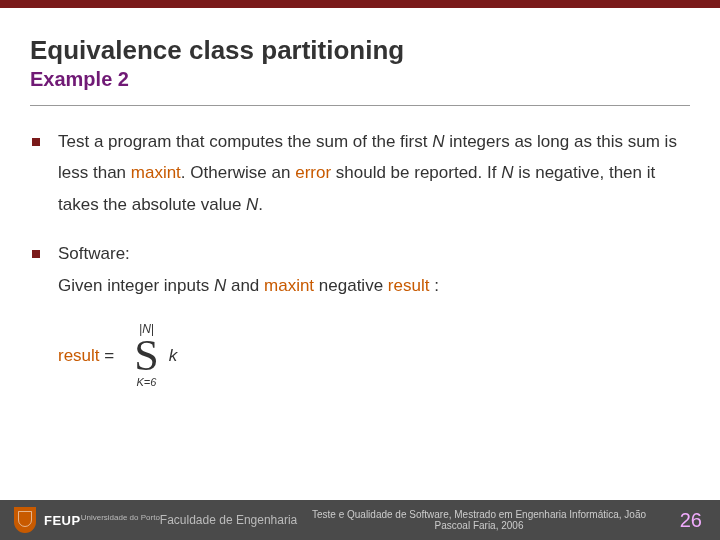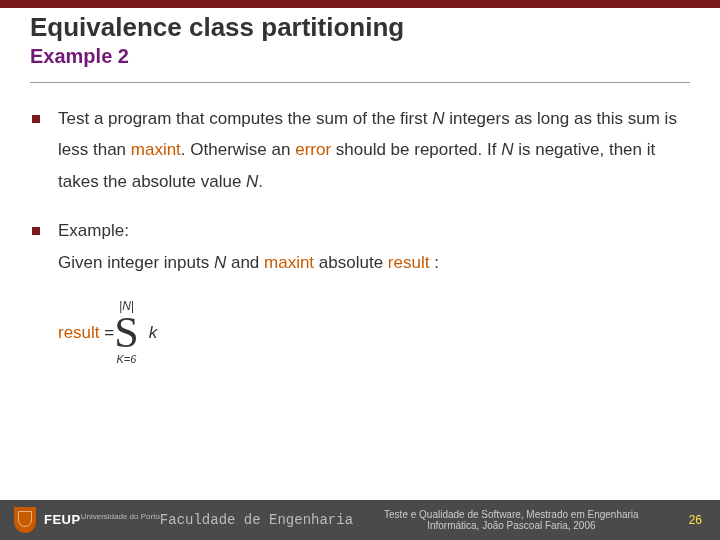--- a/index.html
+++ b/index.html
@@ -1,46 +1,46 @@
 <!DOCTYPE html>
 <html><head>
 <meta charset="utf-8">
 <style>
   * { margin: 0; padding: 0; box-sizing: border-box; }
   html, body { width: 720px; height: 540px; font-family: Verdana, Geneva, sans-serif; background: #fff; color: #333; }
   .slide { width: 720px; height: 540px; position: relative; }
   .topbar { height: 8px; background: #7a1a1a; width: 100%; }
-  .header { padding: 4px 30px 6px 30px; }
+  .header { padding: 27px 30px 6px 30px; }
   .title { font-size: 26px; font-weight: bold; color: #333; }
   .subtitle { font-size: 20px; font-weight: bold; color: #701a75; margin-top: 2px; }
   .hr { border: none; border-top: 1px solid #999; margin: 8px 30px 0 30px; }
   .content { padding: 20px 40px 0 32px; font-size: 17px; line-height: 1.85; color: #333; }
   .bullet { display: flex; margin-bottom: 18px; }
   .bullet-marker { width: 8px; height: 8px; background: #7a1a1a; margin-top: 12px; margin-right: 18px; flex: 0 0 8px; }
   .bullet-body { flex: 1; }
   .it { font-style: italic; }
   .hl { color: #c85a00; }
   .formula-row { display: flex; align-items: center; justify-content: flex-start; padding-left: 26px; padding-top: 4px; font-size: 17px; }
-  .f-lhs { }
+  .f-lhs { margin-right: 20px; }
   .sigma-wrap { display: inline-flex; flex-direction: column; align-items: center; margin-right: 10px; line-height: 1.1; }
   .sigma-top { font-size: 12px; font-style: italic; }
   .sigma { font-family: 'Times New Roman', serif; font-size: 44px; line-height: 0.9; }
   .sigma-bot { font-size: 11px; font-style: italic; }
   .f-k { font-style: italic; margin-right: 20px; }
   .f-cond { }
   .footer { position: absolute; left: 0; bottom: 0; width: 100%; height: 40px; background: #4a4a4a; color: #ddd; display: flex; align-items: center; }
   .logo-wrap { display: flex; align-items: center; padding-left: 14px; }
   .shield { width: 22px; height: 26px; background: #c85a00; border-radius: 0 0 11px 11px; position: relative; margin-right: 8px; }
   .shield::after { content: ""; position: absolute; inset: 4px 4px 6px 4px; border: 1px solid rgba(255,255,255,0.55); border-radius: 0 0 8px 8px; }
   .logo-text { display: flex; flex-direction: row; line-height: 1; }
   .logo-main { color: #fff; font-size: 13px; font-weight: bold; letter-spacing: 0.5px; }
   .logo-sub1 { color: #bbb; font-size: 8px; }
-  .logo-sub2 { color: #bbb; font-size: 14px; font-family: Liberation Mono, monospace; }
+  .logo-sub2 { color: #bbb; font-size: 12px; }
   .foot-center { flex: 1; text-align: center; font-size: 10px; color: #ccc; padding: 0 8px; }
-  .foot-num { color: #fde047; font-size: 12px; padding-right: 18px; font-weight: normal; margin-left: 19px; }
+  .foot-num { color: #f0abfc; font-size: 20px; padding-right: 18px; font-weight: normal; margin-left: 19px; }
 </style>
 </head>
 <body>
 <div class="slide">
 
   <div class="topbar"></div>
 
   <div class="header">
     <div class="title">Equivalence class partitioning</div>
     <div class="subtitle">Example 2</div>
@@ -52,22 +52,22 @@
     <div class="bullet">
       <div class="bullet-marker"></div>
       <div class="bullet-body">
         <span>Test a program that computes the sum of the first </span><span class="it">N</span><span> integers as long as this sum is less than </span><span class="hl">maxint</span><span>.   Otherwise an </span><span class="hl">error</span><span> should be reported. If </span><span class="it">N</span><span> is negative, then it takes the absolute value </span><span class="it">N</span><span>.</span>
       </div>
     </div>
 
     <div class="bullet">
       <div class="bullet-marker"></div>
       <div class="bullet-body">
-        <span>Example:</span><br>
-        <span>Given integer inputs  </span><span class="it">N</span><span> and </span><span class="hl">maxint</span><span>  absolute </span><span class="hl">result</span><span> :</span>
+        <span>Software:</span><br>
+        <span>Given integer inputs  </span><span class="it">N</span><span> and </span><span class="hl">maxint</span><span>  negative </span><span class="hl">result</span><span> :</span>
       </div>
     </div>
 
     <div class="formula-row">
       <span class="f-lhs">
         <span class="hl">result</span><span>  =</span>
       </span>
       <span class="sigma-wrap">
         <span class="sigma-top">|N|</span>
         <span class="sigma">S</span>

